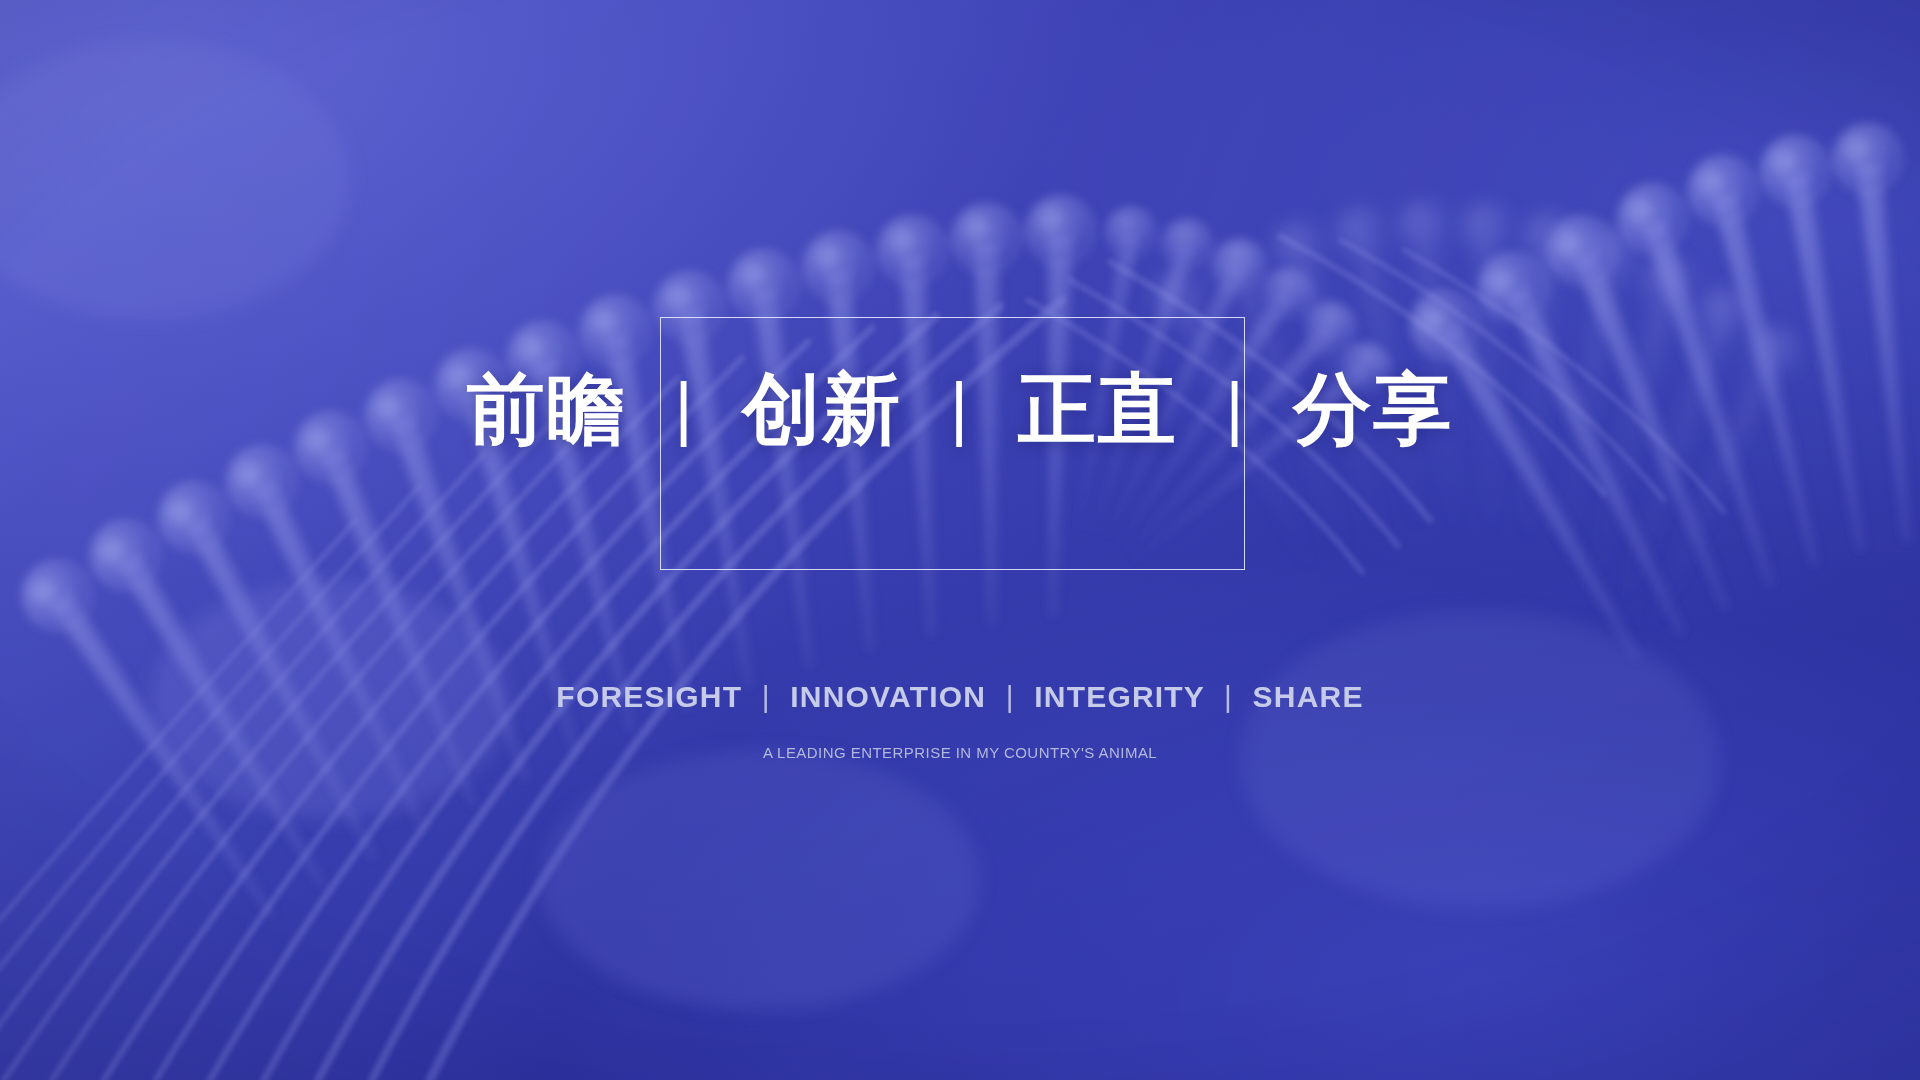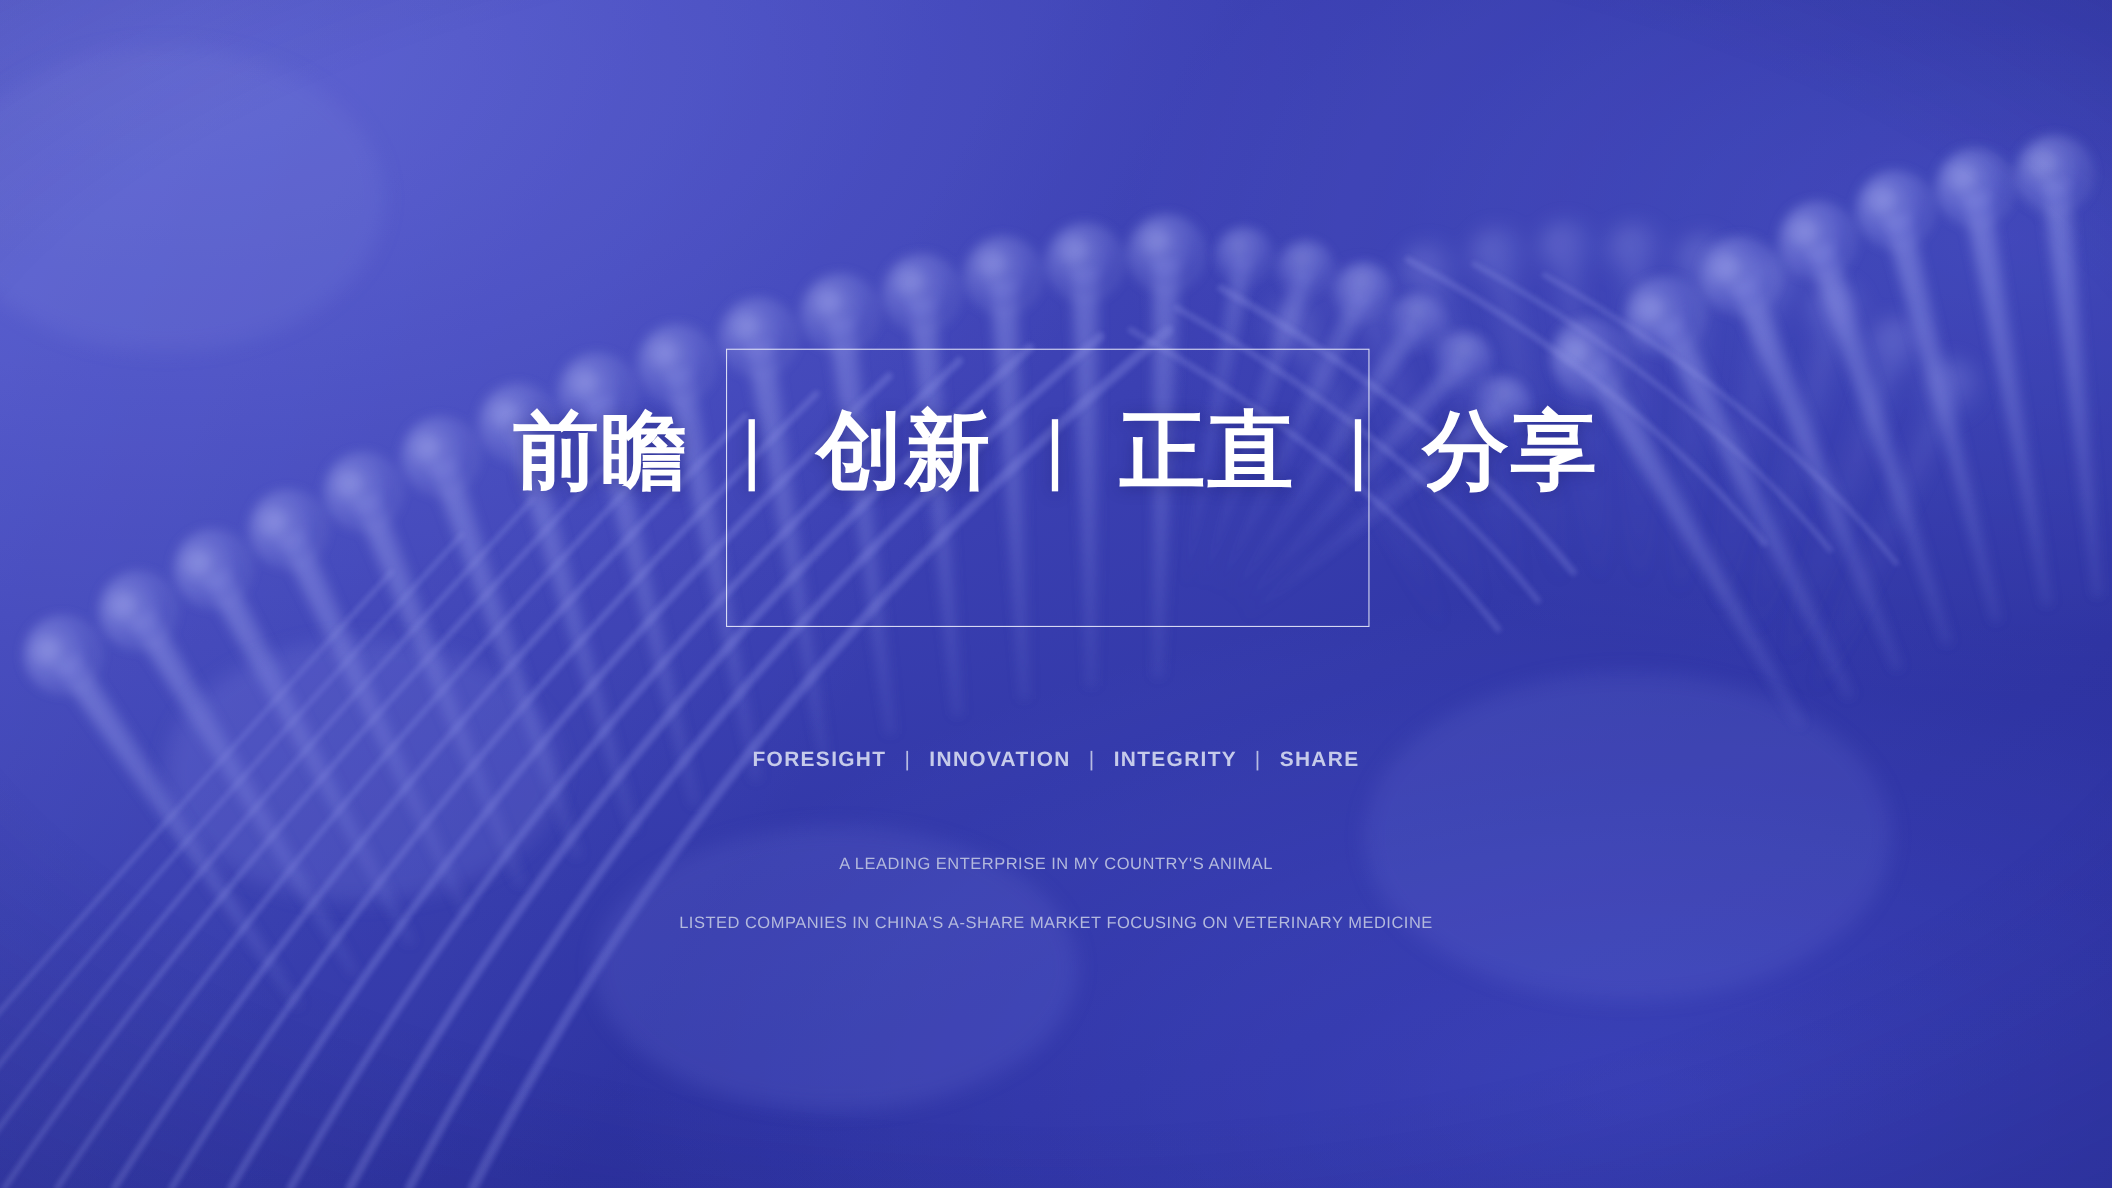--- a/index.html
+++ b/index.html
@@ -84,21 +84,21 @@
   }
 
   
   .eng-line {
     position: absolute;
     left: 0;
     top: 680px;
     width: 1920px;
     text-align: center;
     color: #c6cbea;
-    font-size: 19px;
+    font-size: 30px;
     font-weight: 700;
     letter-spacing: 1.2px;
     white-space: nowrap;
   }
   .eng-line .sep {
     font-weight: 400;
     color: #b7bce2;
     margin: 0 10px;
   }
 
@@ -107,21 +107,21 @@
     left: 0;
     top: 742px;
     width: 1920px;
     text-align: center;
     color: #b3b9dd;
     font-size: 15px;
     letter-spacing: .45px;
     line-height: 21px;
     white-space: nowrap;
   }
-  .sub-block .sub-line { display: block; margin-top: 33px; }
+  .sub-block .sub-line { display: block; }
 </style>
 </head>
 <body>
 
 <div id="stage">
 
   <div class="bg-base"></div>
 
   <svg class="helix-svg" viewBox="0 0 1920 1080" preserveAspectRatio="none" aria-hidden="true">
     <defs>
@@ -345,16 +345,15 @@
     <span class="sep">|</span>
     <span>INNOVATION</span>
     <span class="sep">|</span>
     <span>INTEGRITY</span>
     <span class="sep">|</span>
     <span>SHARE</span>
   </div>
 
   <div class="sub-block">
     <span class="sub-line">A LEADING ENTERPRISE IN MY COUNTRY'S ANIMAL</span>
-    <span class="sub-line">LISTED COMPANIES IN CHINA'S A-SHARE MARKET FOCUSING ON VETERINARY MEDICINE</span>
   </div>
 
 </div>
 
 </body></html>

